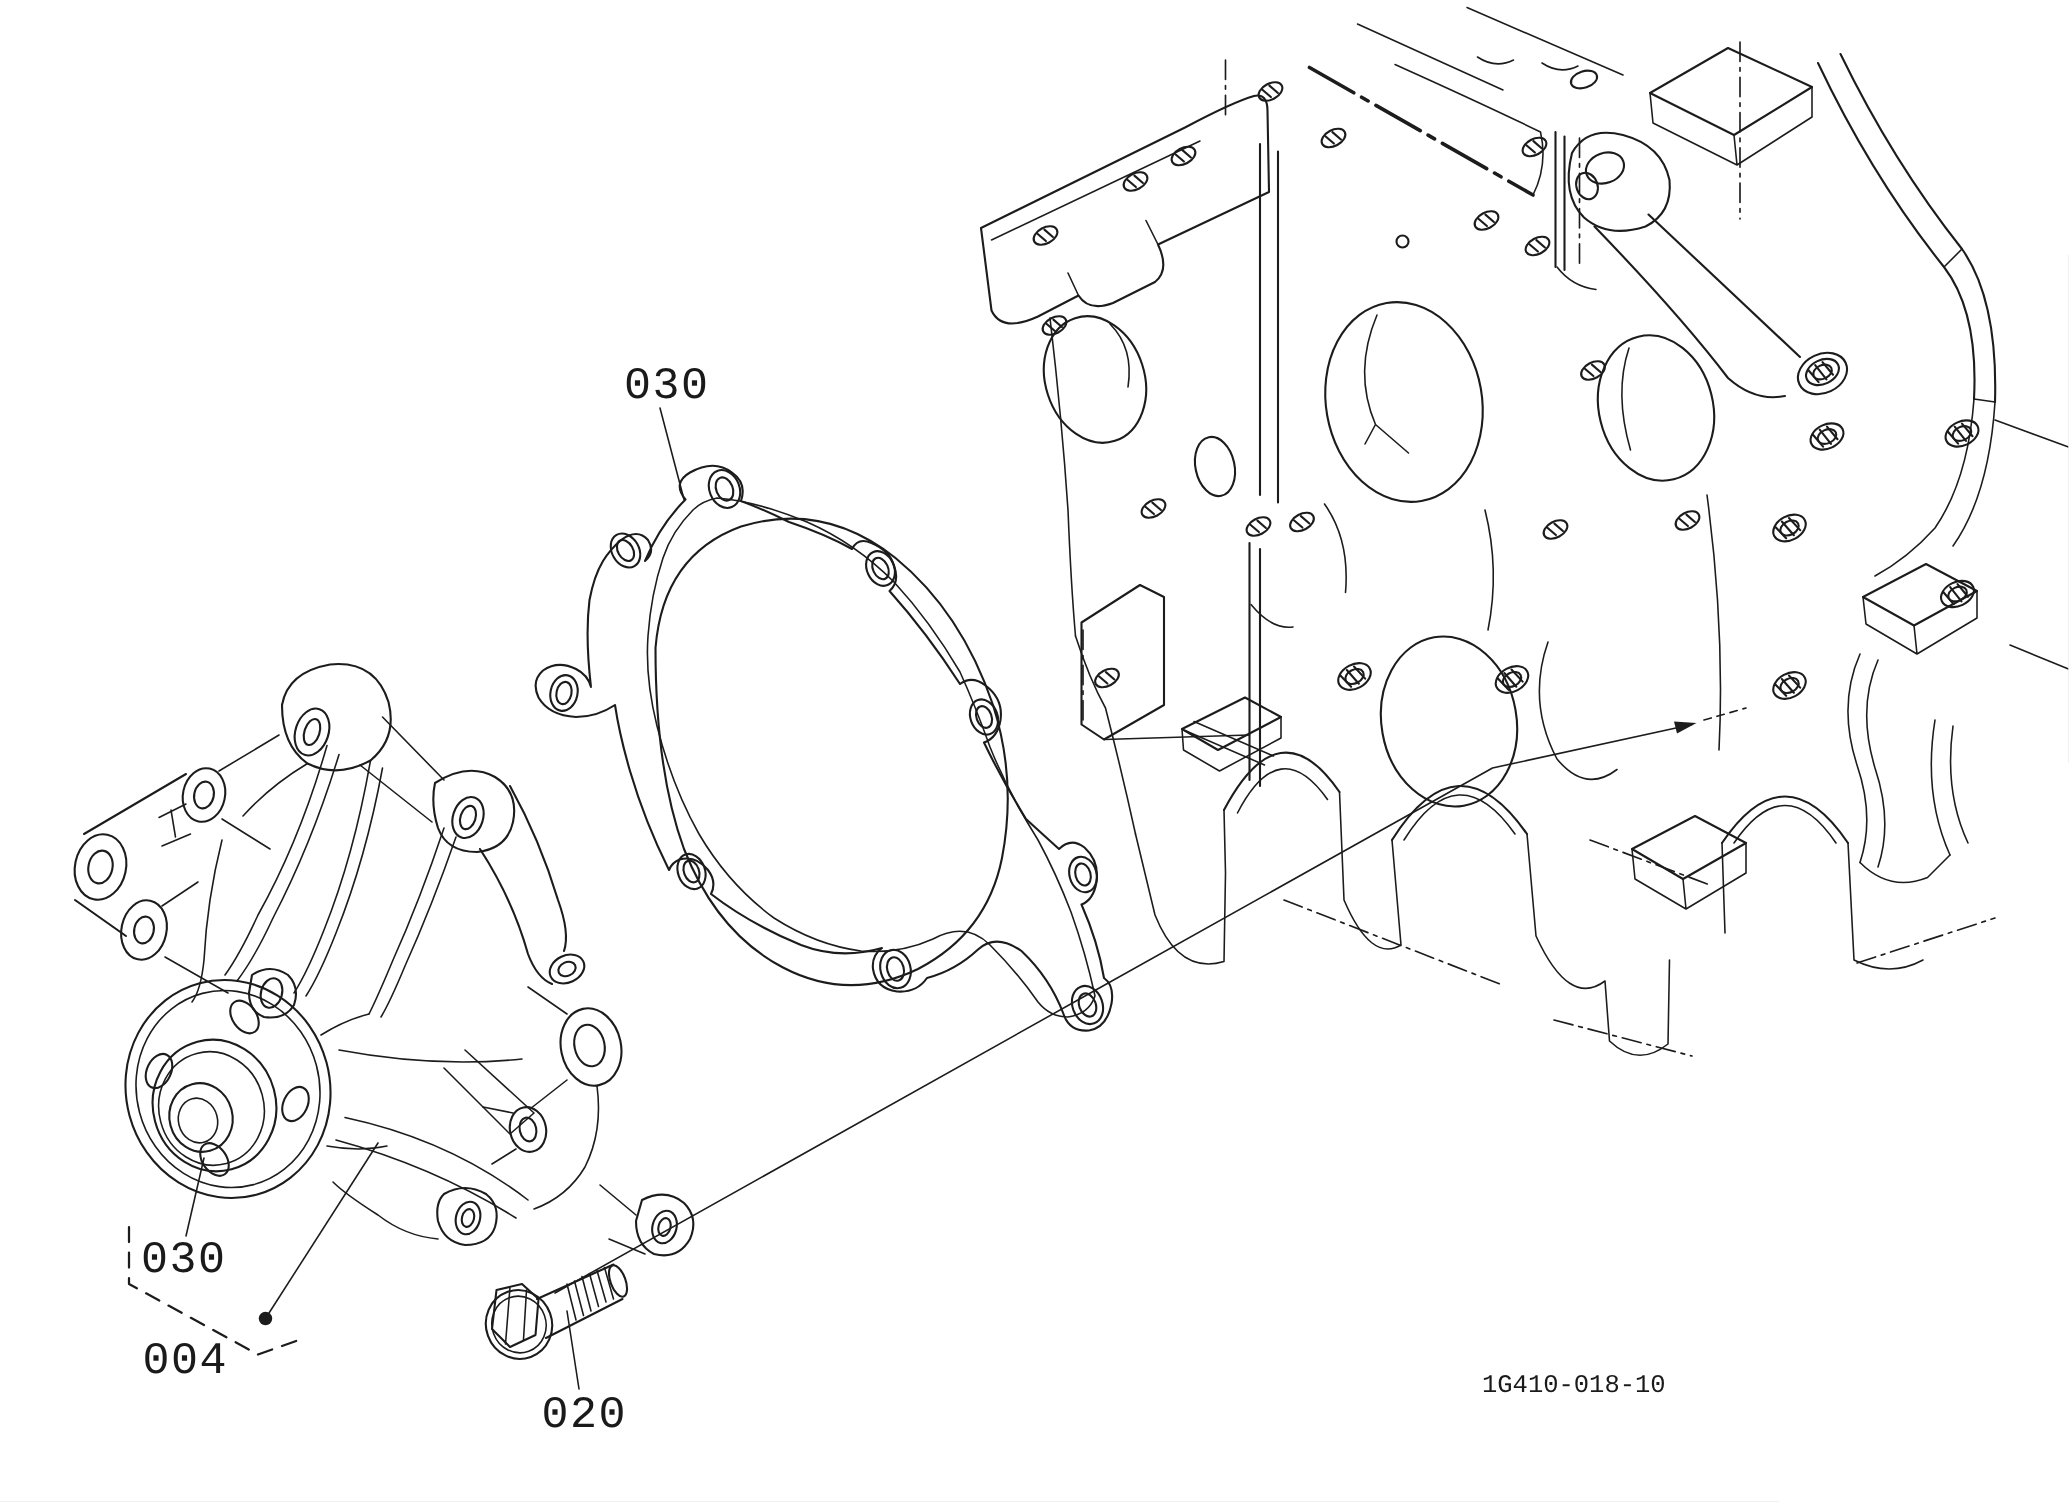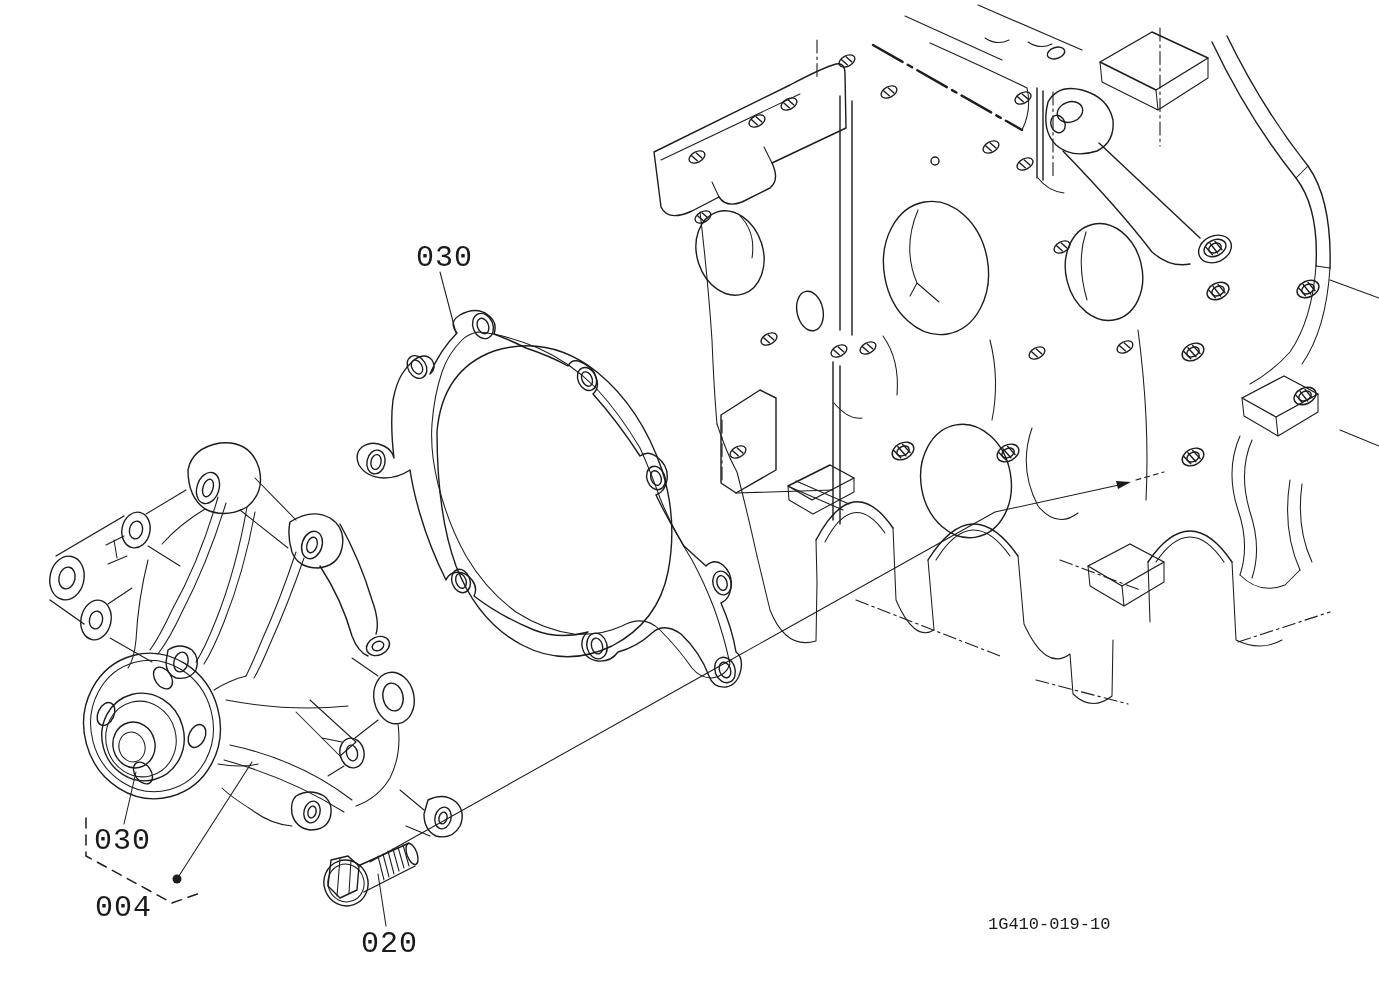--- a/index.html
+++ b/index.html
@@ -316,14 +316,14 @@
   </svg>
 
   <div class="lbl" style="left:416px;top:243px">030</div>
 
   <div class="lbl" style="left:94px;top:826px">030</div>
 
   <div class="lbl" style="left:95px;top:893px">004</div>
 
   <div class="lbl" style="left:361px;top:929px">020</div>
 
-  <div class="lbl small" style="left:988px;top:916px">1G410-019-10</div>
+  <div class="lbl small" style="left:988px;top:916px">1G410-018-10</div>
 </div>
 
 </body></html>

